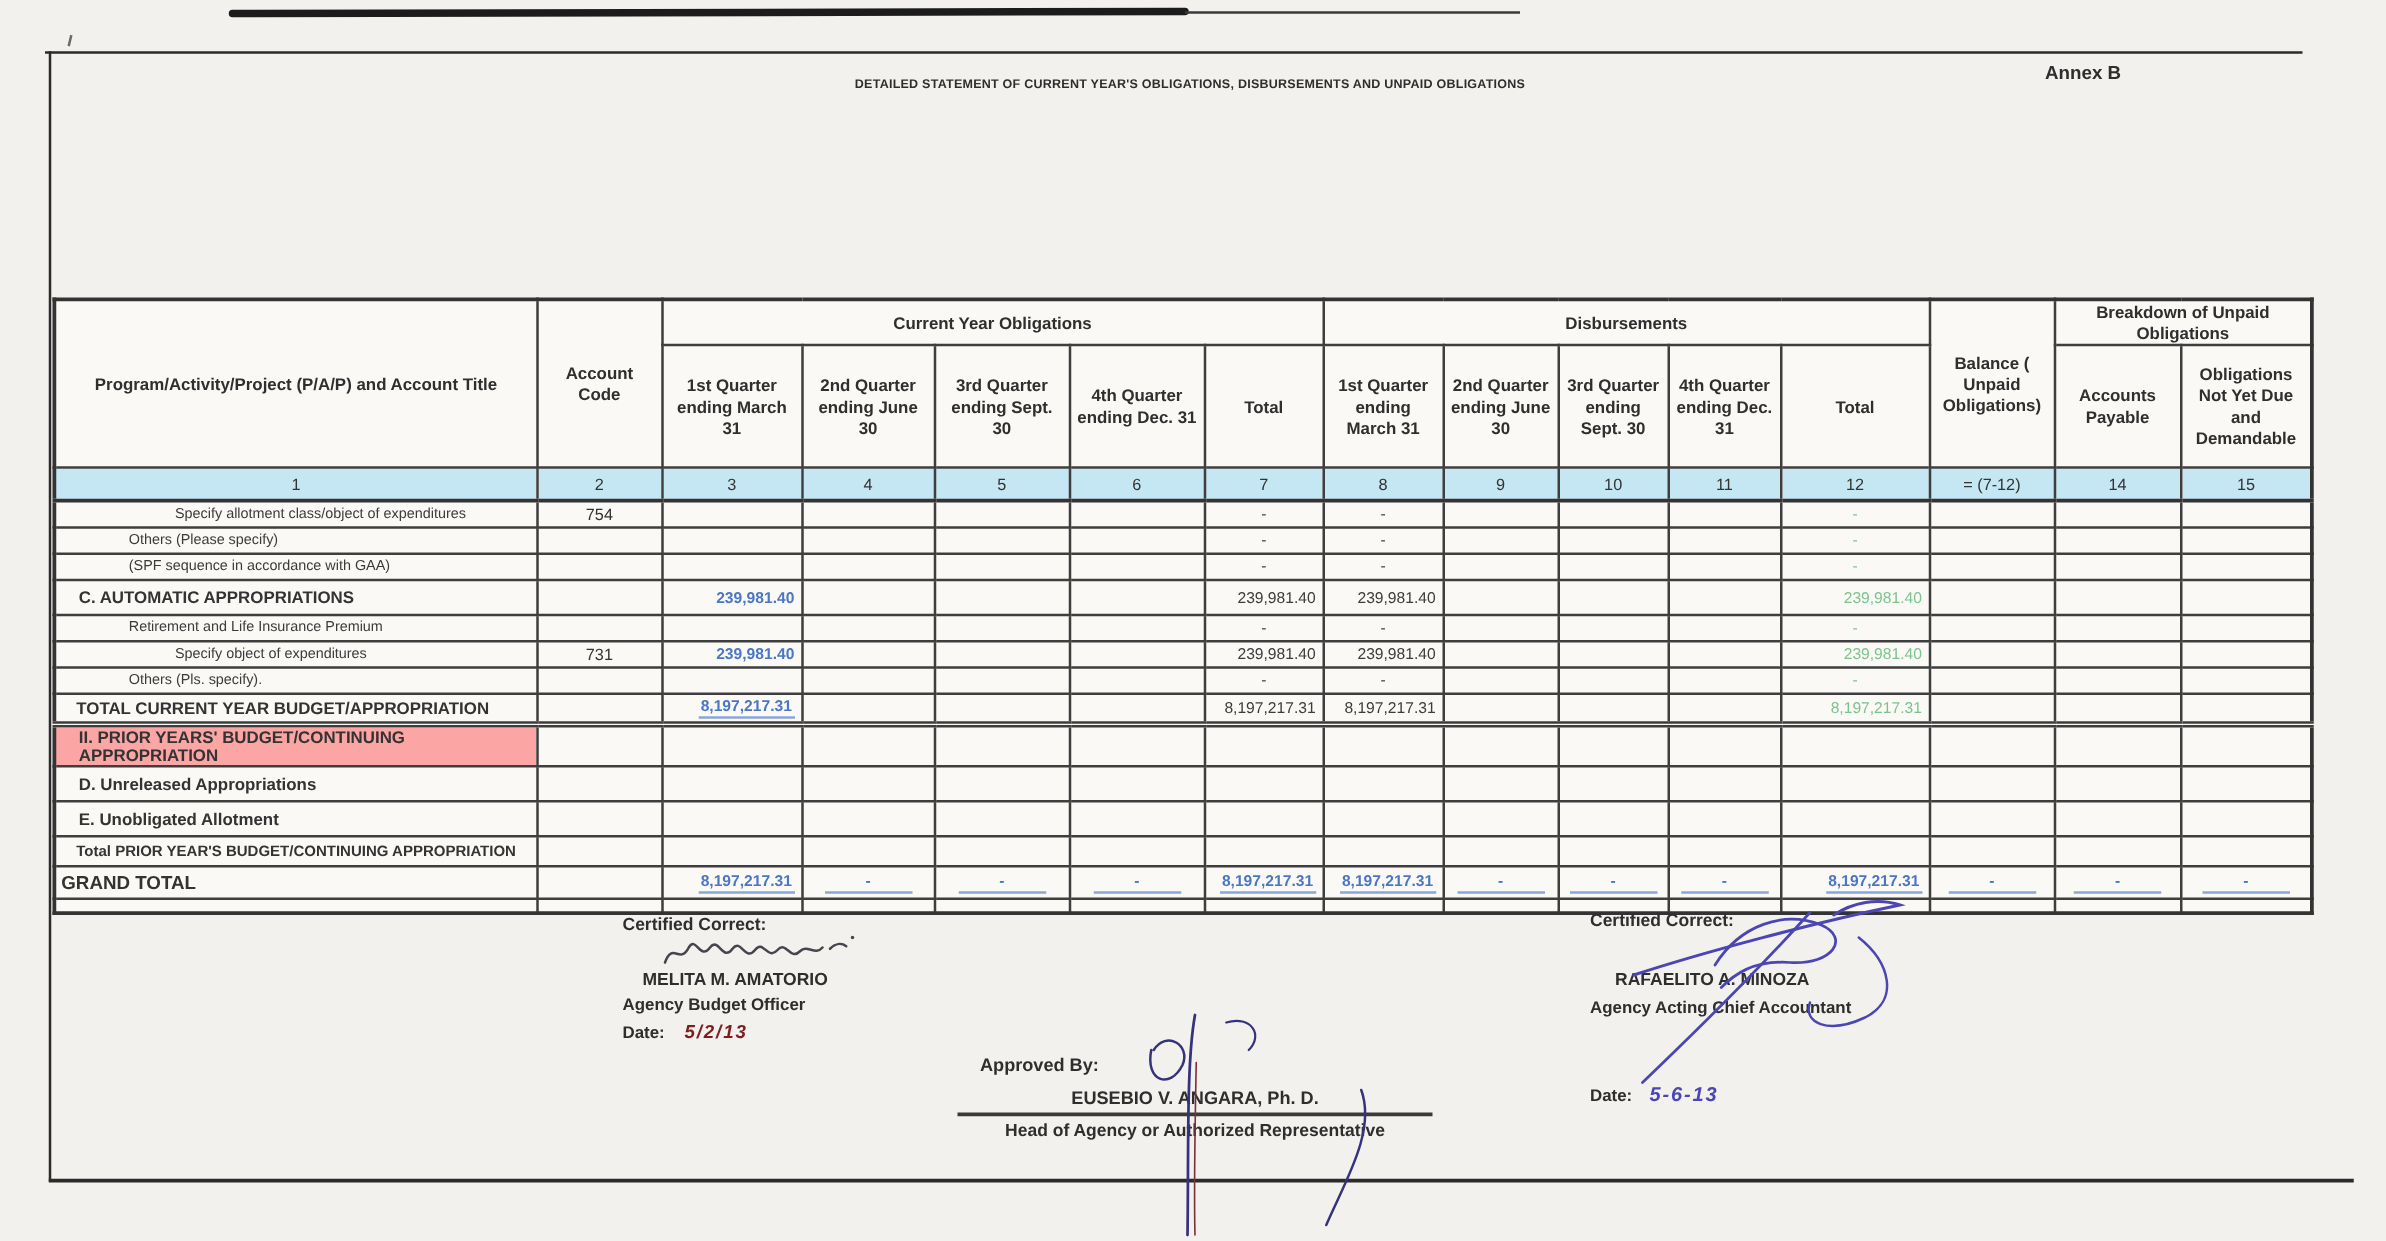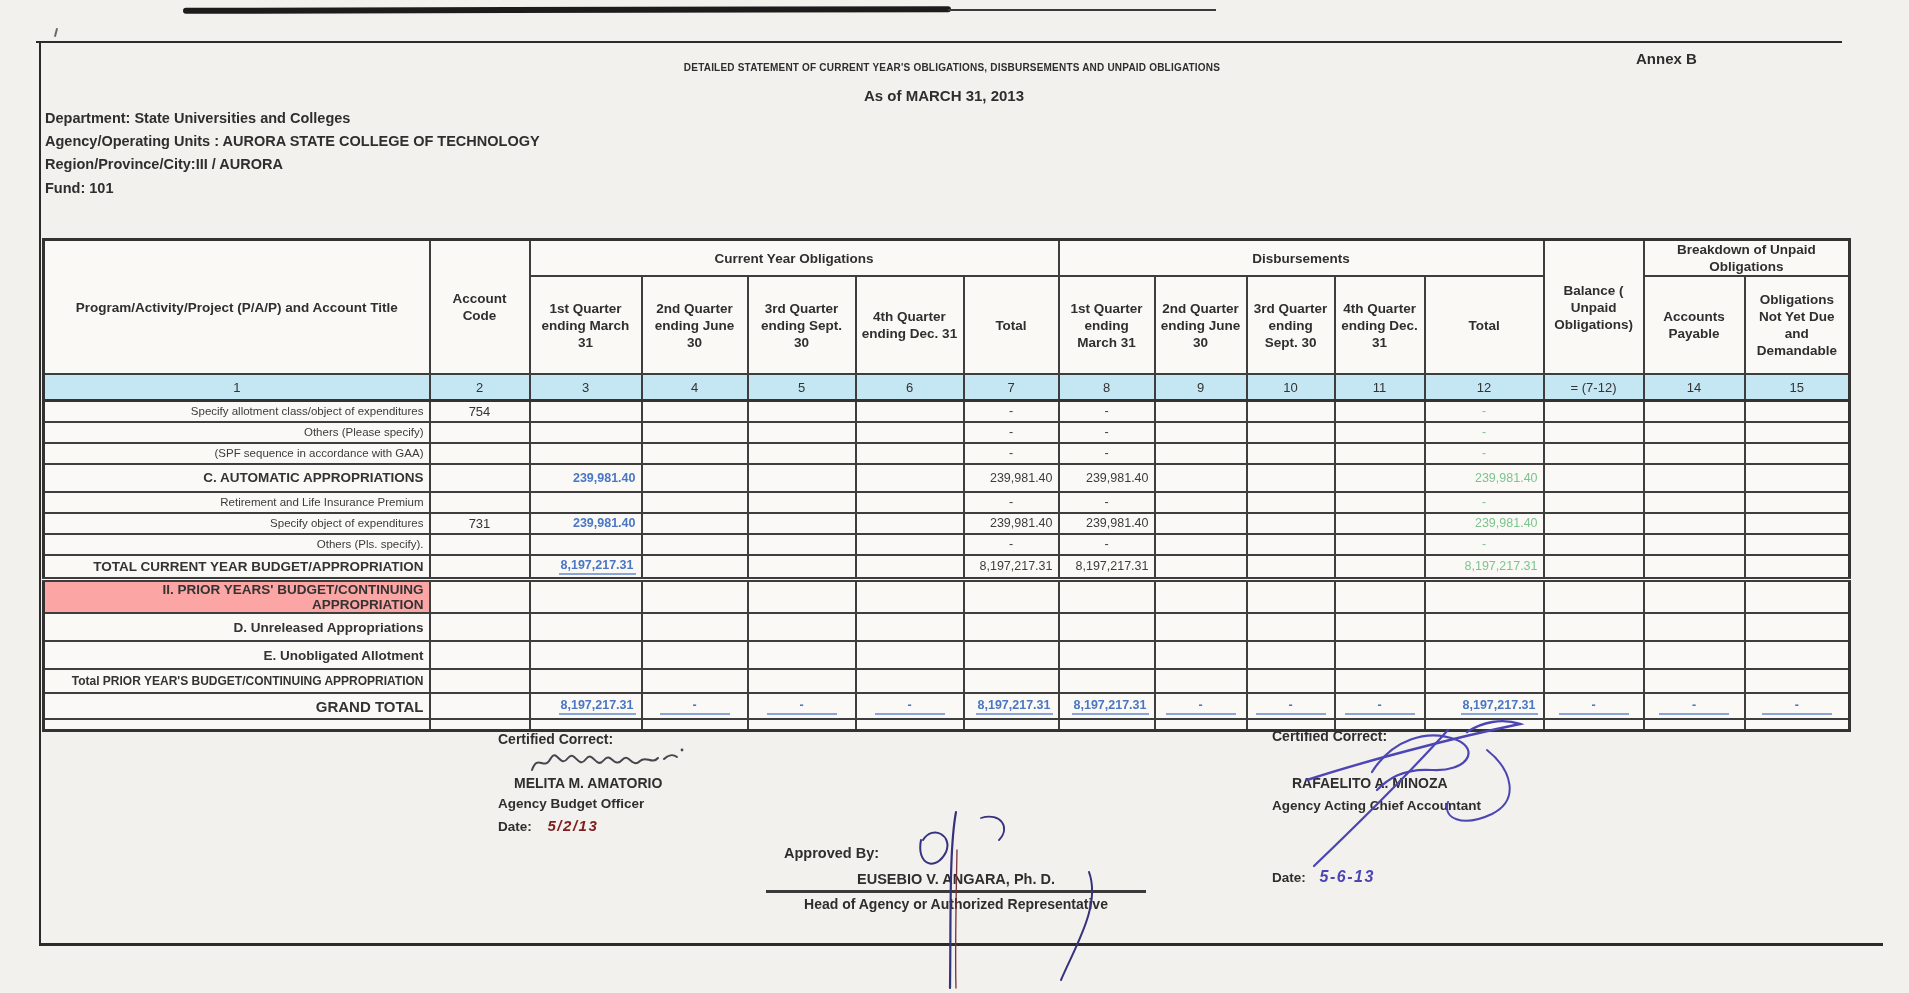--- a/index.html
+++ b/index.html
@@ -19,21 +19,21 @@
   .meta{position:absolute;left:45px;top:107px;font-weight:bold;font-size:14.5px;line-height:23px;}
   .meta div:last-child{margin-top:1px;}
   
   table.main{position:absolute;left:42px;top:238px;width:1806px;border-collapse:collapse;table-layout:fixed;background:#faf9f6;border:3px solid #333;}
   table.main th,table.main td{border:2px solid #3e3e3e;padding:0 5px;overflow:hidden;}
   thead th{font-weight:bold;font-size:13.5px;color:#2f2f2f;text-align:center;vertical-align:middle;line-height:17px;}
   tr.hrow1 th{height:34px;}
   tr.hrow2 th{height:96px;}
   tr.numrow td{background:#c5e6f3;height:24px;text-align:center;font-size:13px;color:#333;border-bottom:3px solid #333;}
   tbody td{font-size:12.5px;color:#333;vertical-align:middle;}
-  td.lbl{text-align:right;}
+  td.lbl{text-align:left;}
   tr.small{height:21px;}
   tr.small td.lbl{font-size:11.5px;color:#3b3b3b;}
   tr.i1 td.lbl{padding-left:58px;}
   tr.i2 td.lbl{padding-left:95px;}
   tr.section{height:28px;}
   tr.section td.lbl{font-weight:bold;font-size:13.5px;padding-left:18px;}
   tr.highlight td{border-top:5px double #3c3c3c;}
   tr.highlight td.lbl{background:#fca5a5;}
   tr.total{height:25px;}
   tr.total td.lbl{font-weight:bold;font-size:13.5px;padding-left:16px;}
@@ -70,28 +70,21 @@
   <div class="streak1"></div>
   <div class="streak2"></div>
   <div class="tick"></div>
 
   <div class="pb-top"></div>
   <div class="pb-left"></div>
   <div class="pb-bottom"></div>
 
   <div class="annex">Annex B</div>
   <div class="title1">DETAILED STATEMENT OF CURRENT YEAR'S OBLIGATIONS, DISBURSEMENTS AND UNPAID OBLIGATIONS</div>
-  <div class="title2">As of  MARCH 31, 2013</div>
-
-  <div class="meta">
-    <div>Department:  State Universities and Colleges</div>
-    <div>Agency/Operating Units : AURORA STATE COLLEGE OF TECHNOLOGY</div>
-    <div>Region/Province/City:III / AURORA</div>
-    <div>Fund:  101</div>
-  </div>
+
 
   <table class="main">
     <colgroup>
       <col style="width:386px">
         <col style="width:100px">
         <col style="width:112px">
         <col style="width:106px">
       <col style="width:108px">
         <col style="width:108px">
         <col style="width:95px">

